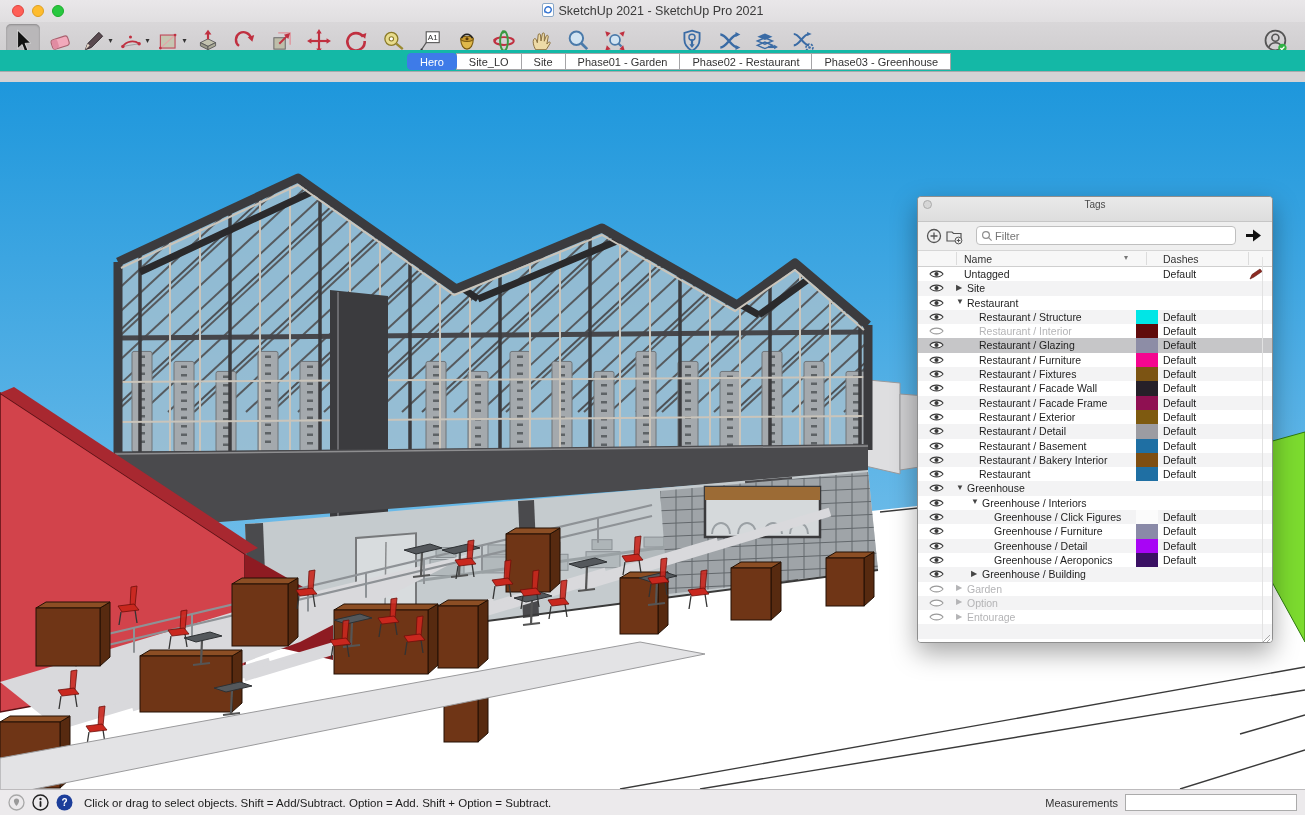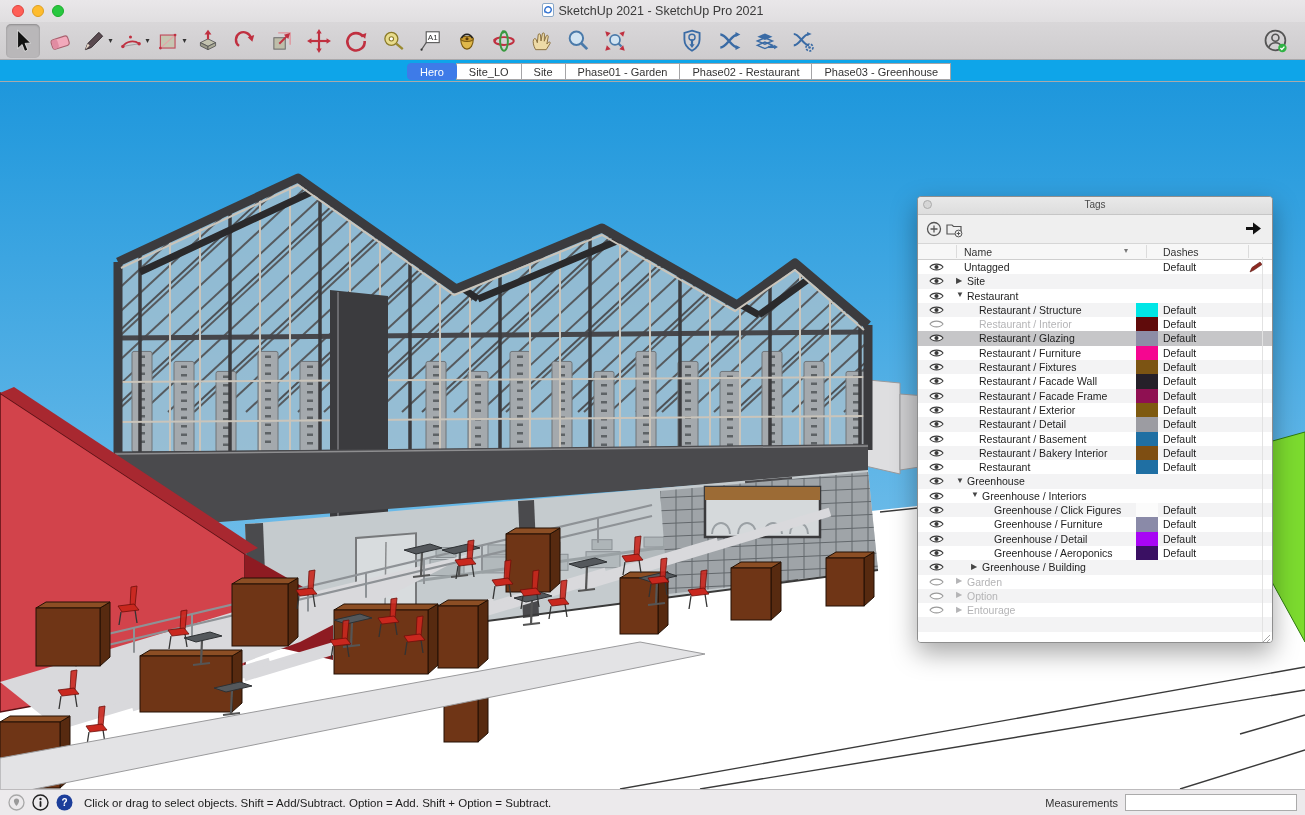--- a/index.html
+++ b/index.html
@@ -21,22 +21,22 @@
     background:linear-gradient(#D9D7D9,#CECCCE);border-bottom:1px solid #AAA8AA;
     display:flex;align-items:center;padding:0 6px;}
   .tool{width:34px;height:34px;border-radius:5px;display:flex;align-items:center;
     justify-content:center;margin-right:3px;position:relative;flex:0 0 auto;}
   .tool.active{background:#B9B7B9;box-shadow:inset 0 1px 2px rgba(0,0,0,.25);}
   .tool .dd{font-size:8px;color:#333;margin-left:1px;}
   .tool-gap{width:40px;flex:0 0 auto;}
   .avatar-btn{margin-left:auto;margin-right:8px;flex:0 0 auto;width:30px;height:30px;
     display:flex;align-items:center;justify-content:center;}
   
-  .tabstrip{position:absolute;left:0;top:60px;width:1305px;height:22px;
-    background:#0ea5e9;border-bottom:1px solid #A9A9AB;}
+  .tabstrip{position:absolute;left:0;top:50px;width:1305px;height:22px;
+    background:#14b8a6;border-bottom:1px solid #A9A9AB;}
   .tabs{position:absolute;left:408px;top:3px;display:flex;}
   .scene-tab{height:17px;padding:1px 12px 0;font-size:11px;color:#333;background:#FFF;
     border:1px solid #A5A5A7;margin-left:-1px;display:flex;align-items:center;}
   .scene-tab.active{background:#3E7BE8;color:#FFF;border-color:#3E7BE8;
     border-radius:4px;z-index:2;}
   
   .viewport{position:absolute;left:0;top:82px;width:1305px;height:707px;}
   
   .statusbar{position:absolute;left:0;top:789px;width:1305px;height:26px;
     background:#ECEAEC;border-top:1px solid #BDBBBD;display:flex;align-items:center;
@@ -44,21 +44,21 @@
   .sb-ic{width:17px;height:17px;margin-right:7px;flex:0 0 auto;}
   .sb-hint{font-size:11.5px;color:#1A1A1A;margin-left:4px;}
   .sb-right{margin-left:auto;display:flex;align-items:center;}
   .sb-meas-label{font-size:11px;color:#333;margin-right:7px;}
   .sb-meas-input{width:172px;height:17px;border:1px solid #ABABAB;background:#FFF;
     font-size:11px;padding:0 3px;}
   
   .tags-panel{position:absolute;left:917px;top:196px;width:356px;height:447px;
     background:#EFEFEF;border:1px solid #8E8E8E;border-radius:4px;
     box-shadow:0 10px 26px rgba(0,0,0,.35);overflow:hidden;}
-  .tp-title{position:relative;height:18px;background:linear-gradient(#E9E9E9,#DDDDDD);
+  .tp-title{position:relative;height:25px;background:linear-gradient(#E9E9E9,#DDDDDD);
     border-bottom:1px solid #C6C6C6;text-align:center;font-size:10px;color:#4A4A4A;
     line-height:15px;}
   .tp-close{position:absolute;left:5px;top:3px;width:9px;height:9px;border-radius:50%;
     background:#D6D6D6;border:1px solid #ABABAB;}
   .tp-toolbar{position:relative;height:28px;}
   .tp-add,.tp-addfolder{position:absolute;top:5px;width:18px;height:18px;}
   .tp-add{left:7px;}.tp-addfolder{left:27px;}
   .tp-filter{position:absolute;left:58px;top:4px;width:260px;height:19px;background:#FFF;
     border:1px solid #BFBFBF;border-radius:4px;display:flex;align-items:center;padding:0 4px;}
   .tp-filter input{border:none;outline:none;flex:1;font-size:11px;color:#333;
@@ -761,20 +761,27 @@
           </svg>
       </span>
       <span class="tp-addfolder">
         <svg width="19" height="18" viewBox="0 0 19 18">
             <path d="M2,5 h5 l1.5,1.5 H16 V14 H2 Z" fill="none" stroke="#555" stroke-width="1.2"></path>
             <circle cx="13.5" cy="13.5" r="3.4" fill="#EFEFEF" stroke="#555" stroke-width="1"></circle>
             <line x1="13.5" y1="11.7" x2="13.5" y2="15.3" stroke="#555" stroke-width="1"></line>
             <line x1="11.7" y1="13.5" x2="15.3" y2="13.5" stroke="#555" stroke-width="1"></line>
           </svg>
       </span>
+      <div class="tp-filter">
+        <svg width="12" height="12" viewBox="0 0 12 12">
+            <circle cx="5" cy="5" r="3.4" fill="none" stroke="#8E8E8E" stroke-width="1.2"></circle>
+            <line x1="7.6" y1="7.6" x2="10.6" y2="10.6" stroke="#8E8E8E" stroke-width="1.2"></line>
+          </svg>
+        <input placeholder="Filter" style="">
+      </div>
       <span class="tp-detail">
         <svg width="20" height="19" viewBox="0 0 20 19">
             <rect x="2" y="8" width="8" height="3" fill="#111"></rect>
             <polygon points="9,3.5 17,9.5 9,15.5" fill="#111"></polygon>
           </svg>
       </span>
     </div>
     <div class="tp-header">
       <span class="h-name">Name</span>
       <span class="h-chev">▾</span>

